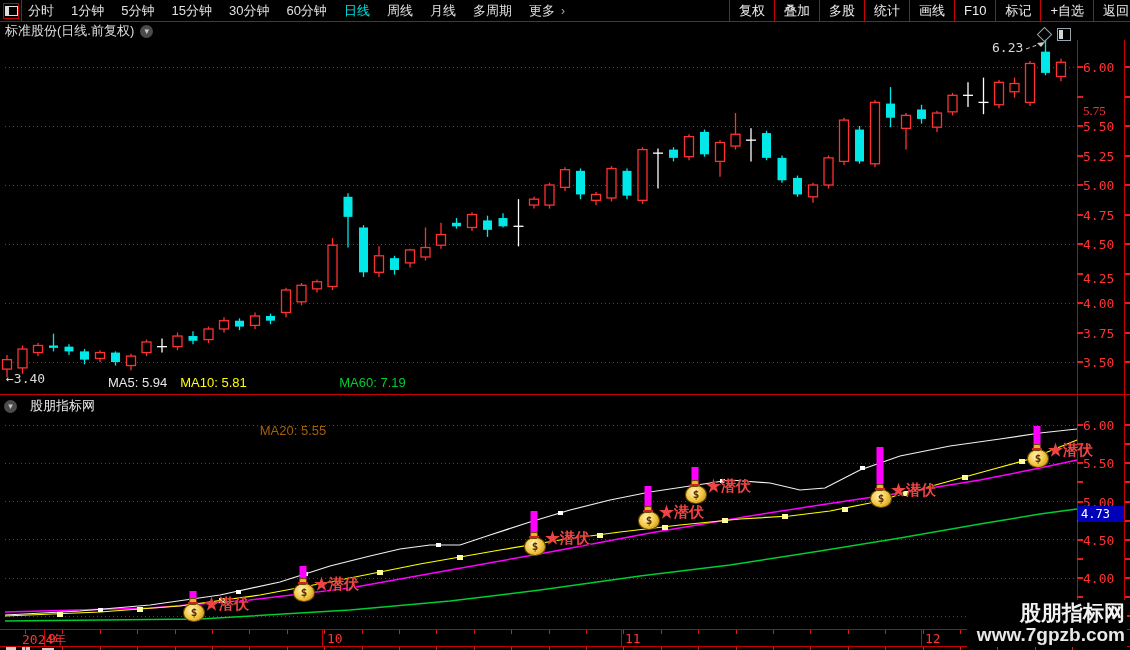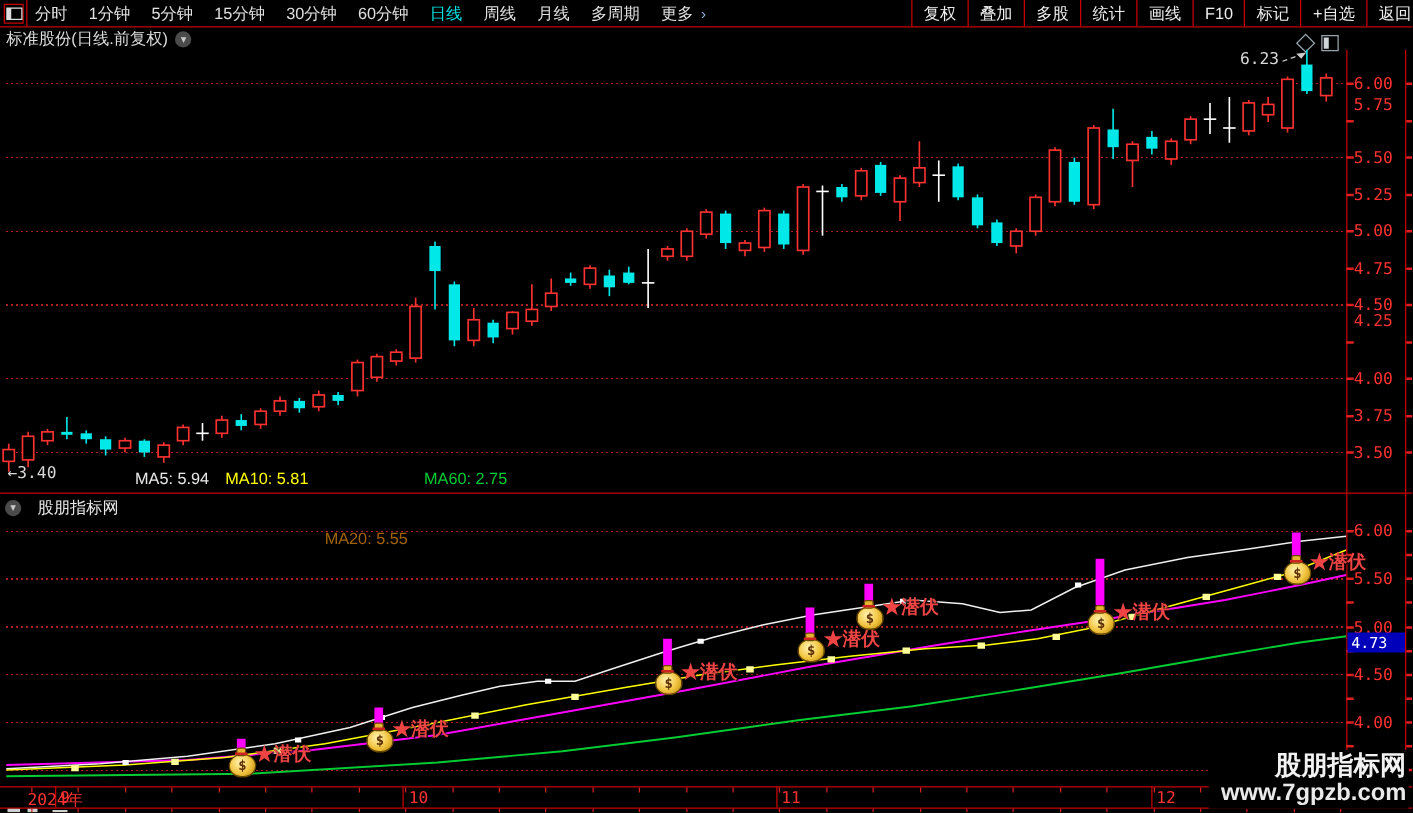--- a/index.html
+++ b/index.html
@@ -341,21 +341,21 @@
   <div class="ann" id="annLow" style="left:6px;top:371px;">←3.40</div>
 
   <div class="redline" style="left:0;top:394px;width:1130px;height:1px;"></div>
   <div id="indhdr">
     <span class="circ">▾</span>
     <span class="site">股朋指标网</span>
     <span id="maLabels" style="display:flex;gap:13px;">
         <span class="malab" style="color: rgb(232, 232, 232);">MA5: 5.94</span>
         <span class="malab" style="color: rgb(255, 255, 0);">MA10: 5.81</span>
         <span class="malab" style="color: #a16207; margin-top: 48px;">MA20: 5.55</span>
-        <span class="malab" style="color: rgb(0, 204, 51);">MA60: 2.75</span>
+        <span class="malab" style="color: rgb(0, 204, 51);">MA60: 7.19</span>
       </span>
   </div>
 
   <div id="valbox">4.73</div>
 
   <div id="watermark">
     <div class="w1">股朋指标网</div>
     <div class="w2">www.7gpzb.com</div>
   </div>
 
@@ -364,27 +364,27 @@
   <div class="xlab" style="left:22px;">2024年</div>
 
   <div class="redline" style="left:1077px;top:40px;width:1px;height:607px;"></div>
   <div class="redline" style="left:1124px;top:40px;width:1px;height:607px;"></div>
 
   <div class="sliver" style="left:6px;top:647px;width:10px;height:3px;"></div>
   <div class="sliver" style="left:22px;top:647px;width:8px;height:3px;"></div>
   <div class="sliver" style="left:42px;top:648px;width:12px;height:2px;"></div>
 
 <div class="ylab" style="top: 60px;">6.00</div>
-    <div class="ylab" style="top: 77px;">5.75</div>
+    <div class="ylab" style="top: 103px; font-family: Liberation Serif, serif;">5.75</div>
     <div class="ylab" style="top: 119px;">5.50</div>
     <div class="ylab" style="top: 148.5px;">5.25</div>
     <div class="ylab" style="top: 178px;">5.00</div>
     <div class="ylab" style="top: 207.5px;">4.75</div>
     <div class="ylab" style="top: 237px;">4.50</div>
-    <div class="ylab" style="top: 250px;">4.25</div>
+    <div class="ylab" style="top: 271px;">4.25</div>
     <div class="ylab" style="top: 296px;">4.00</div>
     <div class="ylab" style="top: 325.5px;">3.75</div>
     <div class="ylab" style="top: 355px;">3.50</div>
     <div class="htick" style="left: 1077px; top: 66px; width: 6px; height: 2px;"></div>
     <div class="htick" style="left: 1125px; top: 66px; width: 5px; height: 2px;"></div>
     <div class="htick" style="left: 1077px; top: 95.5px; width: 6px; height: 2px;"></div>
     <div class="htick" style="left: 1125px; top: 95.5px; width: 5px; height: 2px;"></div>
     <div class="htick" style="left: 1077px; top: 125px; width: 6px; height: 2px;"></div>
     <div class="htick" style="left: 1125px; top: 125px; width: 5px; height: 2px;"></div>
     <div class="htick" style="left: 1077px; top: 154.5px; width: 6px; height: 2px;"></div>

